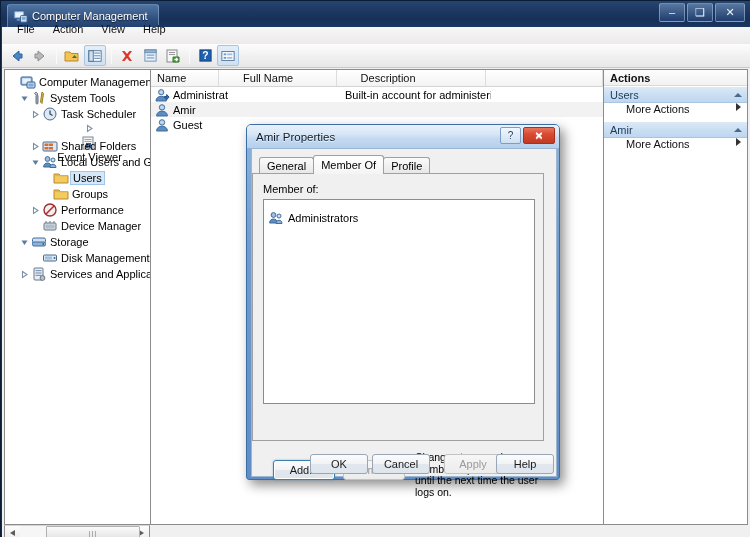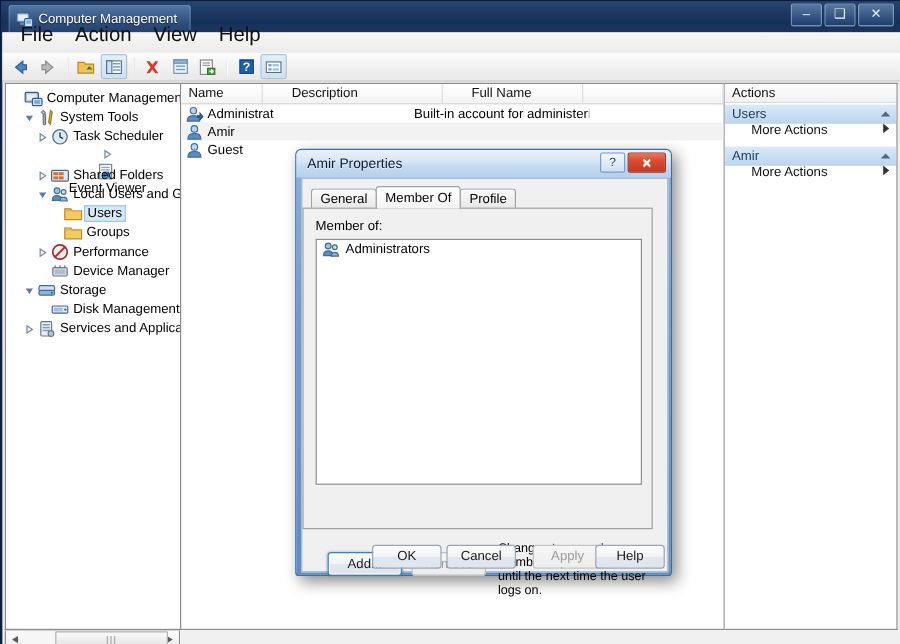--- a/index.html
+++ b/index.html
@@ -67,21 +67,21 @@
   
   #menubar {
     position: absolute; left: 0; top: 0; width: 748px; height: 17px;
     background: linear-gradient(180deg,#f7f7f7,#eceaea);
     display: flex; align-items: center;
     padding-left: 6px;
   }
   .menu-item {
     padding: 1px 9px 14px 9px;
     color: #111;
-    font-size: 17px;
+    font-size: 11px;
     white-space: nowrap;
   }
 
   
   #toolbar {
     position: absolute; left: 0; top: 17px; width: 748px; height: 24px;
     background: linear-gradient(180deg,#fdfdfd 0%, #f2f1f1 50%, #e9e7e7 100%);
     border-bottom: 1px solid #c8c8c8;
     display: flex; align-items: center;
     padding-left: 4px;
@@ -154,21 +154,21 @@
     position: absolute; left: 602px; top: 42px;
     width: 144px; height: 456px;
     background: #ffffff;
     border: 1px solid #8c8c8c;
     border-left: none;
     overflow: hidden;
   }
   #actions-title {
     height: 16px; display: flex; align-items: center;
     padding-left: 6px;
-    font-size: 11px; font-weight: normal; color: #111;
+    font-size: 11px; font-weight: bold; color: #111;
     background: linear-gradient(180deg,#fdfdfd,#f1f1f1);
     border-bottom: 1px solid #d9d9d9;
   }
   .act-header {
     height: 17px; display: flex; align-items: center;
     padding: 0 5px 0 6px;
     background: linear-gradient(180deg,#dce9f7 0%, #cbdff3 50%, #bed6ef 100%);
     border-top: 1px solid #ffffff;
     border-bottom: 1px solid #a8c6e0;
     font-size: 11px; color: #1b3a5c;
@@ -265,21 +265,21 @@
   }
   #memberof-label {
     position: absolute; left: 10px; top: 9px;
     font-size: 11px; color: #000;
   }
   #memberlist {
     position: absolute; left: 10px; top: 25px; width: 272px; height: 205px;
     background: #ffffff; border: 1px solid #8c8c8c;
     overflow: hidden;
   }
-  .mrow { display: flex; align-items: center; height: 16px; padding-left: 4px; margin-top: 0; }
+  .mrow { display: flex; align-items: center; height: 16px; padding-left: 4px; margin-top: 10px; }
   .mrow .micon { width: 16px; height: 16px; margin-right: 4px; }
   .mrow .mlabel { font-size: 11px; color: #000; }
 
   .btn {
     display: flex; align-items: center; justify-content: center;
     font-size: 11px; color: #1a1a1a;
     background: linear-gradient(180deg,#fbfcfd 0%, #f1f3f6 48%, #e2e7ee 50%, #dfe5ed 100%);
     border: 1px solid #9aa6b5;
     border-radius: 3px;
   }
@@ -574,22 +574,22 @@
           </div>
       </div>
       <div class="sb-arrow">
           <span class="arr-r"></span>
         </div>
     </div>
 
     <div id="list-pane">
       <div id="col-header">
           <div class="col" style="width: 77px;">Name</div>
+          <div class="col" style="width: 113px;">Full Name</div>
           <div class="col" style="width: 150px;">Description</div>
-          <div class="col" style="width: 113px;">Full Name</div>
           <div class="col" style="width: 112px;"></div>
         </div>
       <div id="list-rows">
           <div class="lrow">
             <div class="lcell" style="width: 77px;">
               <span class="licon"><svg width="16" height="16" viewBox="0 0 16 16">
                   <circle cx="7.2" cy="5.2" r="2.6" fill="#bcd6ef" stroke="#3f6d9e"></circle>
                   <path d="M2 14 c0-3.1 2.3-4.7 5.2-4.7 s5.2 1.6 5.2 4.7 Z" fill="#5d8cc0" stroke="#3f6d9e"></path>
                   <path d="M10.5 9.5 l2.2 0 0 -2 2.3 2.6 -2.3 2.6 0 -2 -2.2 0 Z" fill="#2f72c4" stroke="#1d4f8f"></path>
                 </svg></span>

